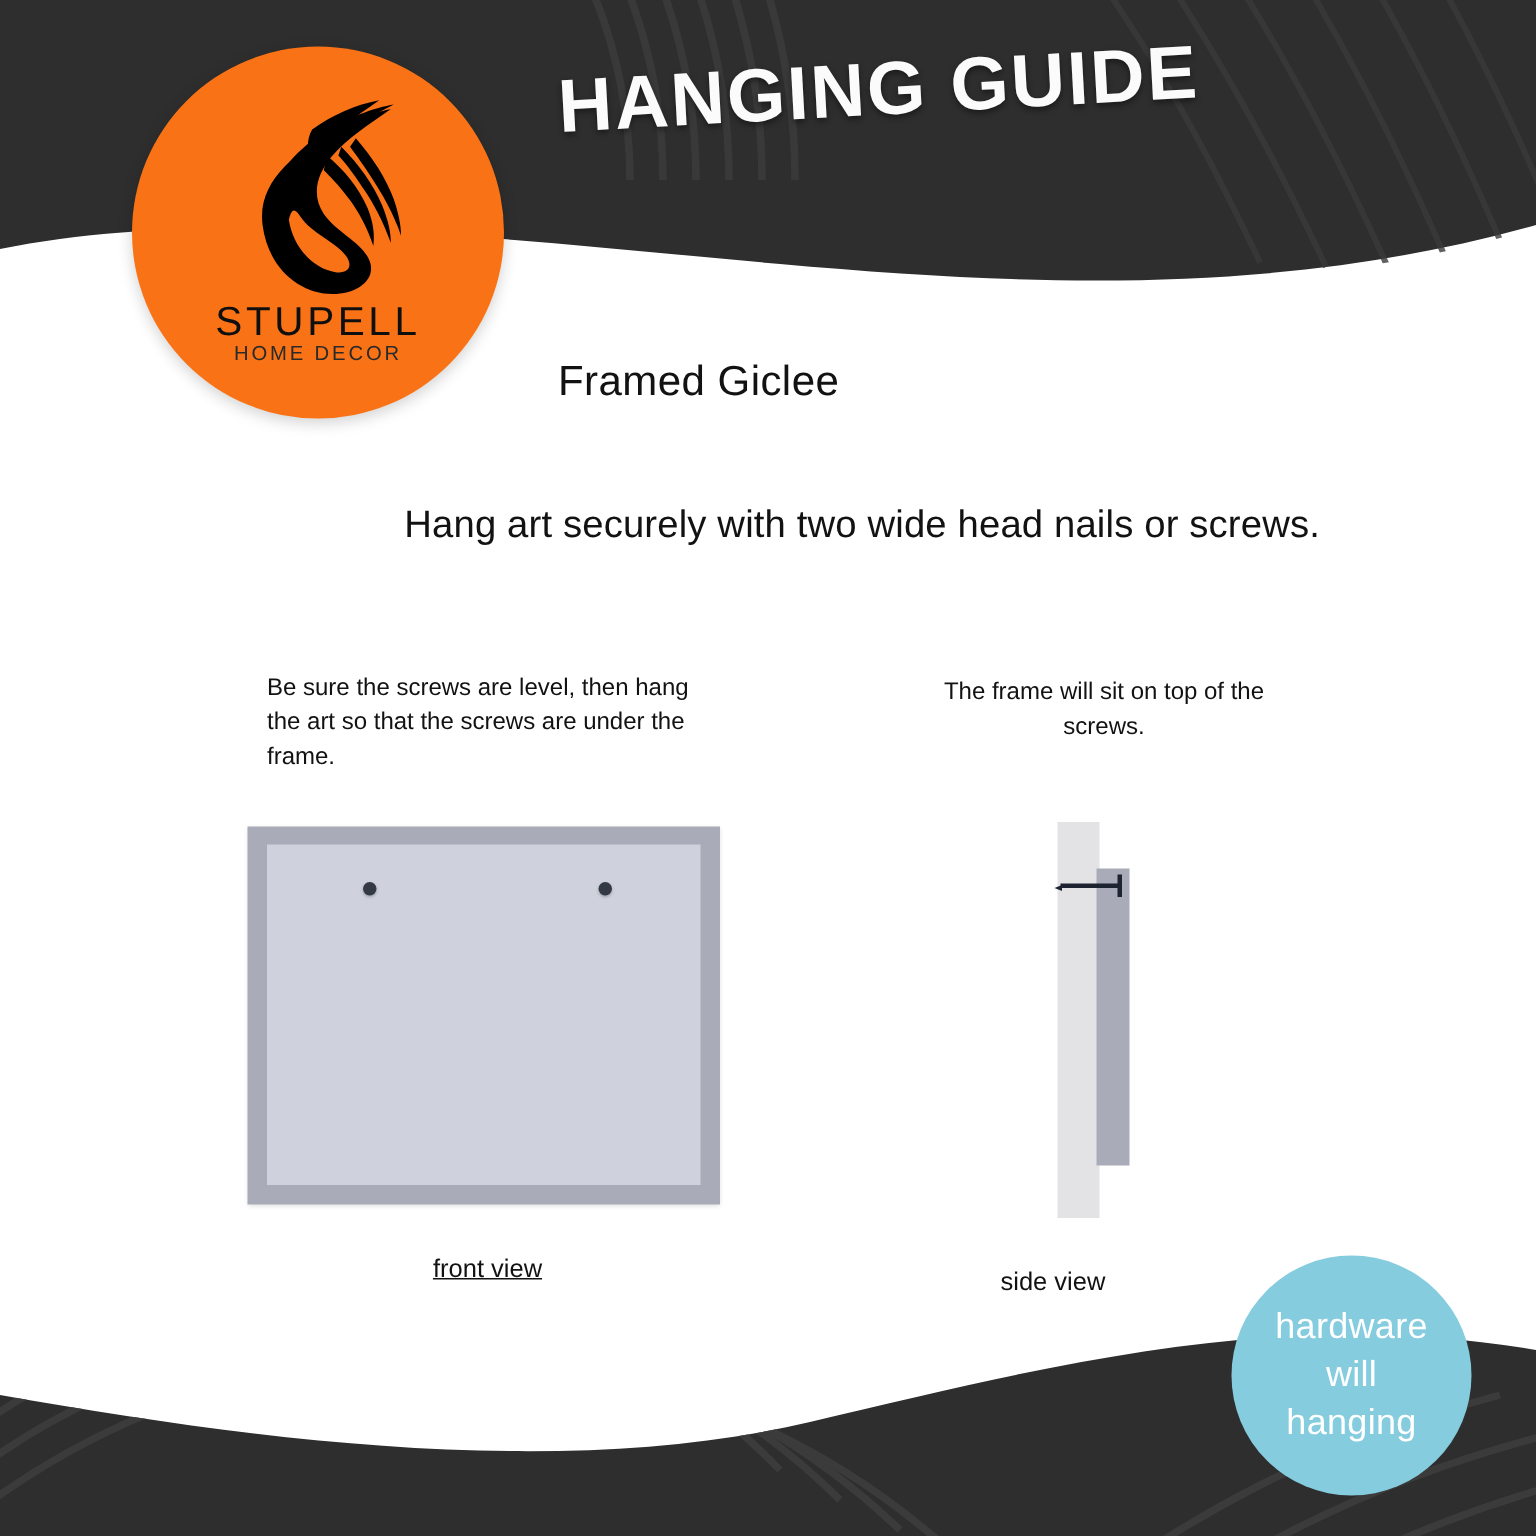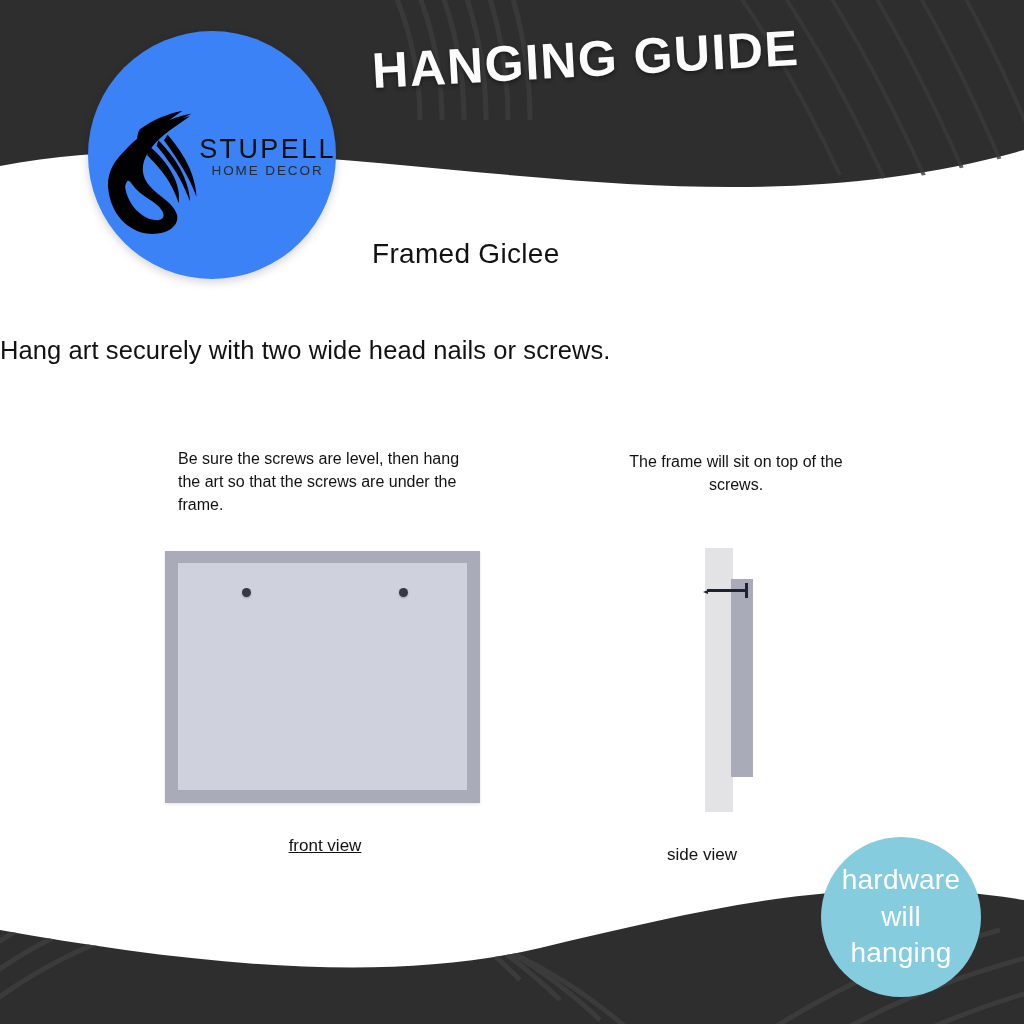--- a/index.html
+++ b/index.html
@@ -5,38 +5,38 @@
   html,body{margin:0;padding:0;background:#fff;}
   body{width:1024px;height:1024px;overflow:hidden;
        font-family:"Liberation Sans", sans-serif;}
   #page{position:relative;width:1024px;height:1024px;background:#ffffff;overflow:hidden;}
 
   
   .wave-layer{position:absolute;left:0;top:0;width:1024px;height:1024px;pointer-events:none;}
 
   
   #logo-badge{position:absolute;left:88px;top:31px;width:248px;height:248px;border-radius:50%;
-              background:#3b82f6;box-shadow:0 3px 10px rgba(0,0,0,0.18);
-              display:flex;flex-direction:row;align-items:center;justify-content:flex-start;}
+              background:#f97316;box-shadow:0 3px 10px rgba(0,0,0,0.18);
+              display:flex;flex-direction:column;align-items:center;justify-content:flex-start;}
   #logo-mark{margin-top:30px;width:118px;height:136px;}
   #logo-wordmark{margin-top:4px;text-align:center;line-height:1;}
   #logo-name{font-size:27px;letter-spacing:2.4px;color:#0f0f0f;font-weight:400;}
   #logo-sub{font-size:13.5px;letter-spacing:1.9px;color:#2a2a2a;margin-top:1px;font-weight:400;}
 
   
   #header-title{position:absolute;left:372px;top:42px;width:520px;
                 font-size:50px;font-weight:700;color:#fbfbfb;letter-spacing:1.5px;
                 transform:rotate(-3.1deg);transform-origin:left center;
                 text-shadow:0 2px 4px rgba(0,0,0,0.45);white-space:nowrap;}
 
   
   #product-title{position:absolute;left:372px;top:238px;font-size:28px;color:#121212;
                  font-weight:400;letter-spacing:0.3px;white-space:nowrap;}
-  #lead-text{position:absolute;left:0;top:336px;width:840px;text-align:left;
-             font-size:25.5px;color:#121212;font-weight:500;letter-spacing:0.1px;}
+  #lead-text{position:absolute;left:0;top:336px;width:840px;text-align:right;
+             font-size:25.5px;color:#121212;font-weight:500;letter-spacing:0.1px;padding-left:40px;}
 
   
   .caption-block{position:absolute;font-size:16px;line-height:1.45;color:#121212;font-weight:500;}
   #front-caption{left:178px;top:447px;width:300px;text-align:left;}
   #side-caption{left:600px;top:450px;width:272px;text-align:center;}
 
   .view-label{position:absolute;font-size:17px;color:#121212;font-weight:400;}
   #front-view-label{left:165px;top:836px;width:320px;text-align:center;text-decoration:underline;}
   #side-view-label{left:667px;top:845px;width:190px;text-align:left;}
 
@@ -56,21 +56,21 @@
   #side-nail-shaft{position:absolute;left:2px;top:41px;width:40px;height:3px;background:#1d2330;}
   #side-nail-head{position:absolute;left:40px;top:35px;width:3px;height:15px;background:#1d2330;}
   #side-nail-tip{position:absolute;left:-2px;top:41.5px;width:0;height:0;
                  border-top:2px solid transparent;border-bottom:2px solid transparent;
                  border-right:5px solid #1d2330;}
 
   
   #hardware-badge{position:absolute;left:821px;top:837px;width:160px;height:160px;border-radius:50%;
                   background:#85ccdf;display:flex;flex-direction:column;
                   align-items:center;justify-content:center;}
-  #hardware-badge div{color:#ffffff;font-size:28px;line-height:1.32;text-align:center;
+  #hardware-badge div{color:#ffffff;font-size:24px;line-height:1.32;text-align:center;
                       font-weight:400;letter-spacing:0.2px;}
 </style>
 </head>
 <body>
 
 <div id="page">
 
   <svg class="wave-layer" viewBox="0 0 1024 1024" width="1024" height="1024" aria-hidden="true">
     <defs>
       <clipPath id="topClip">

